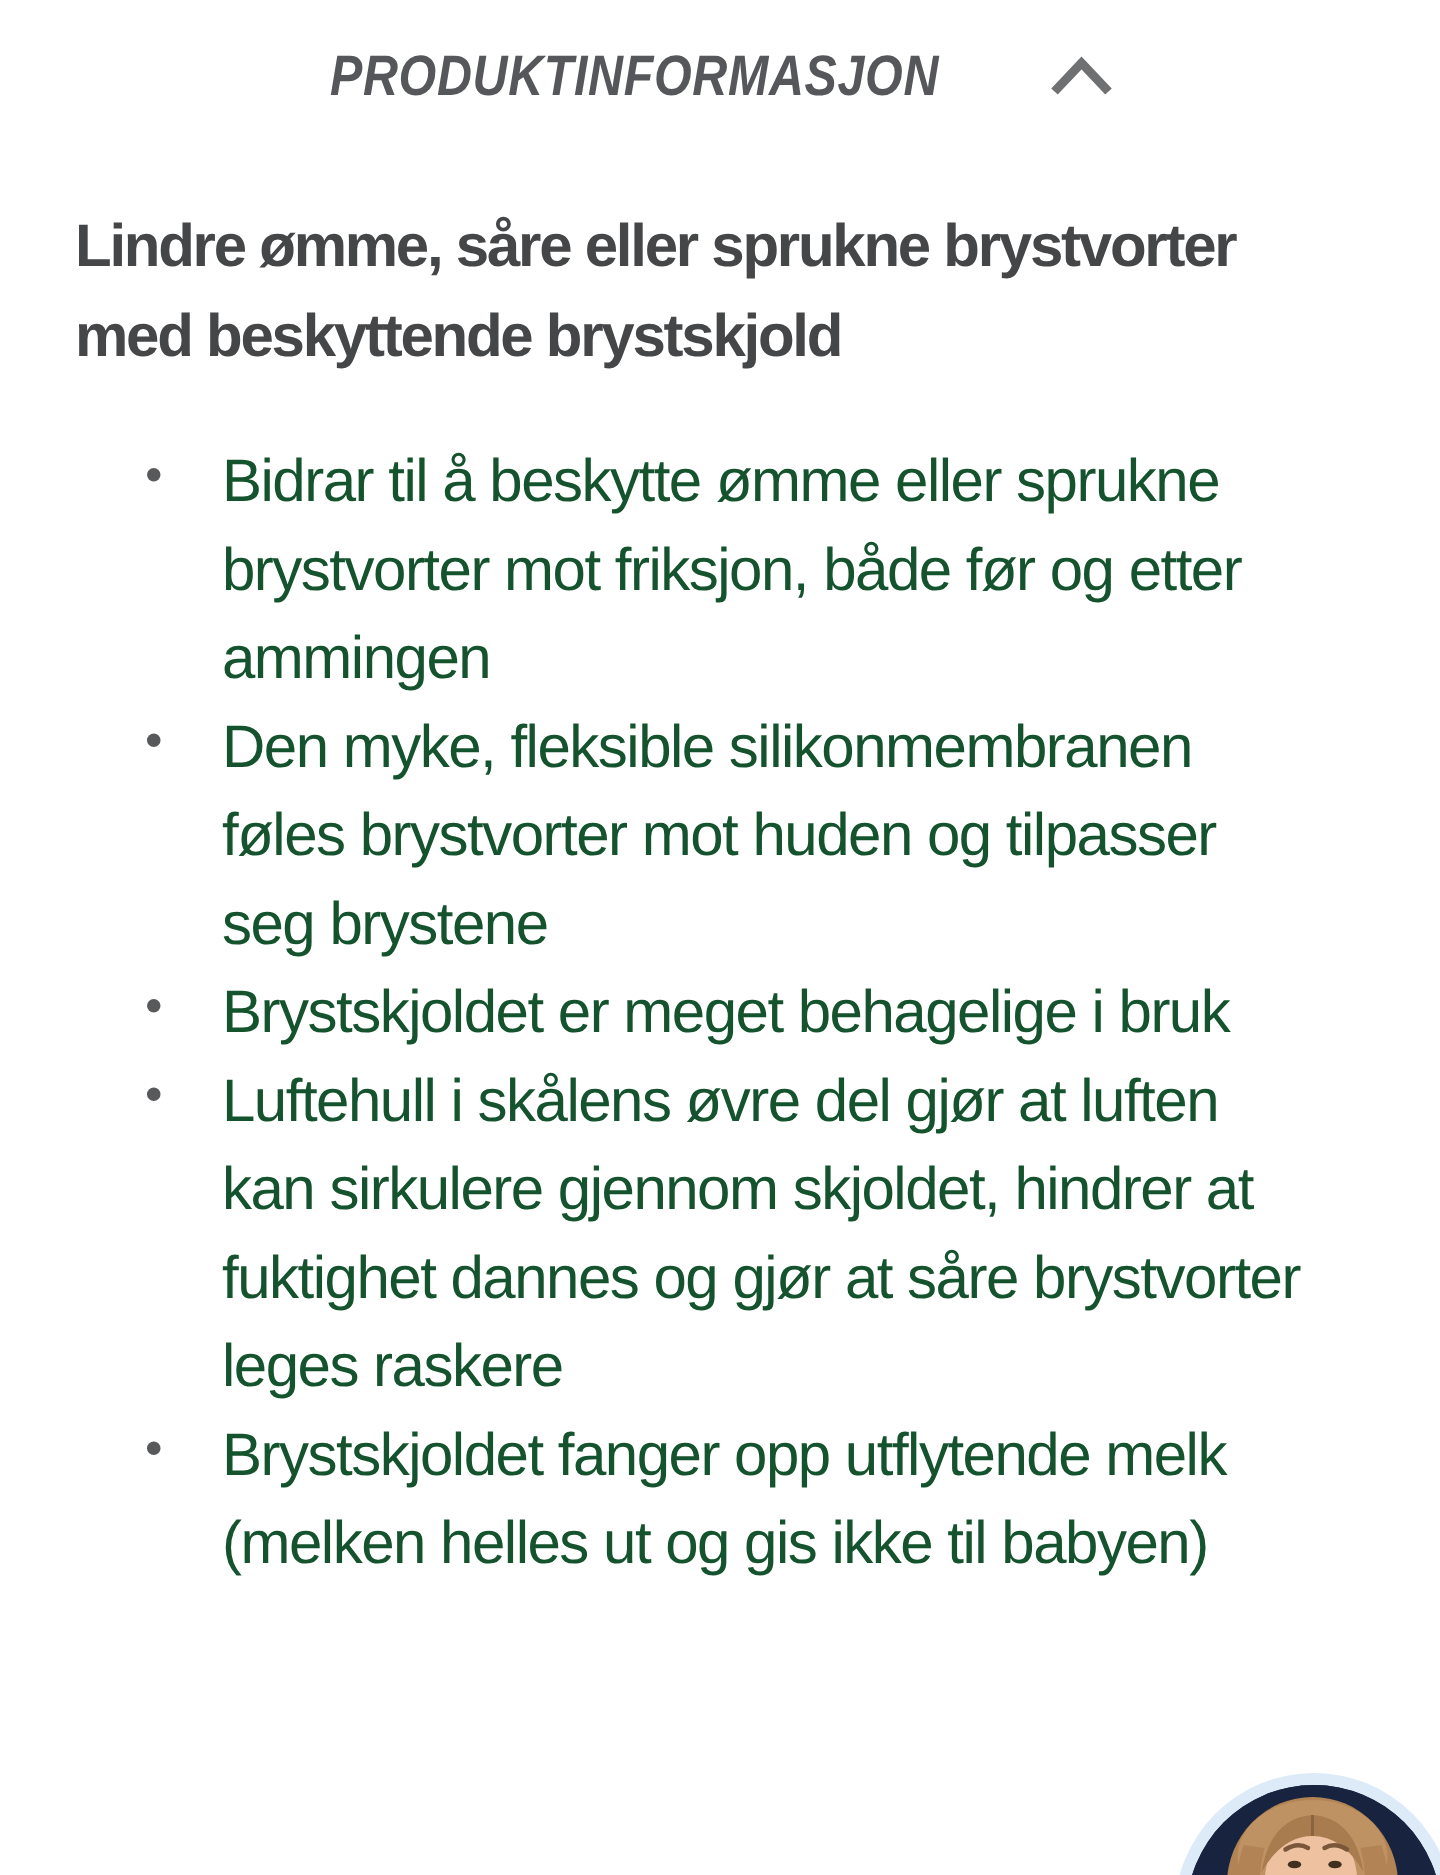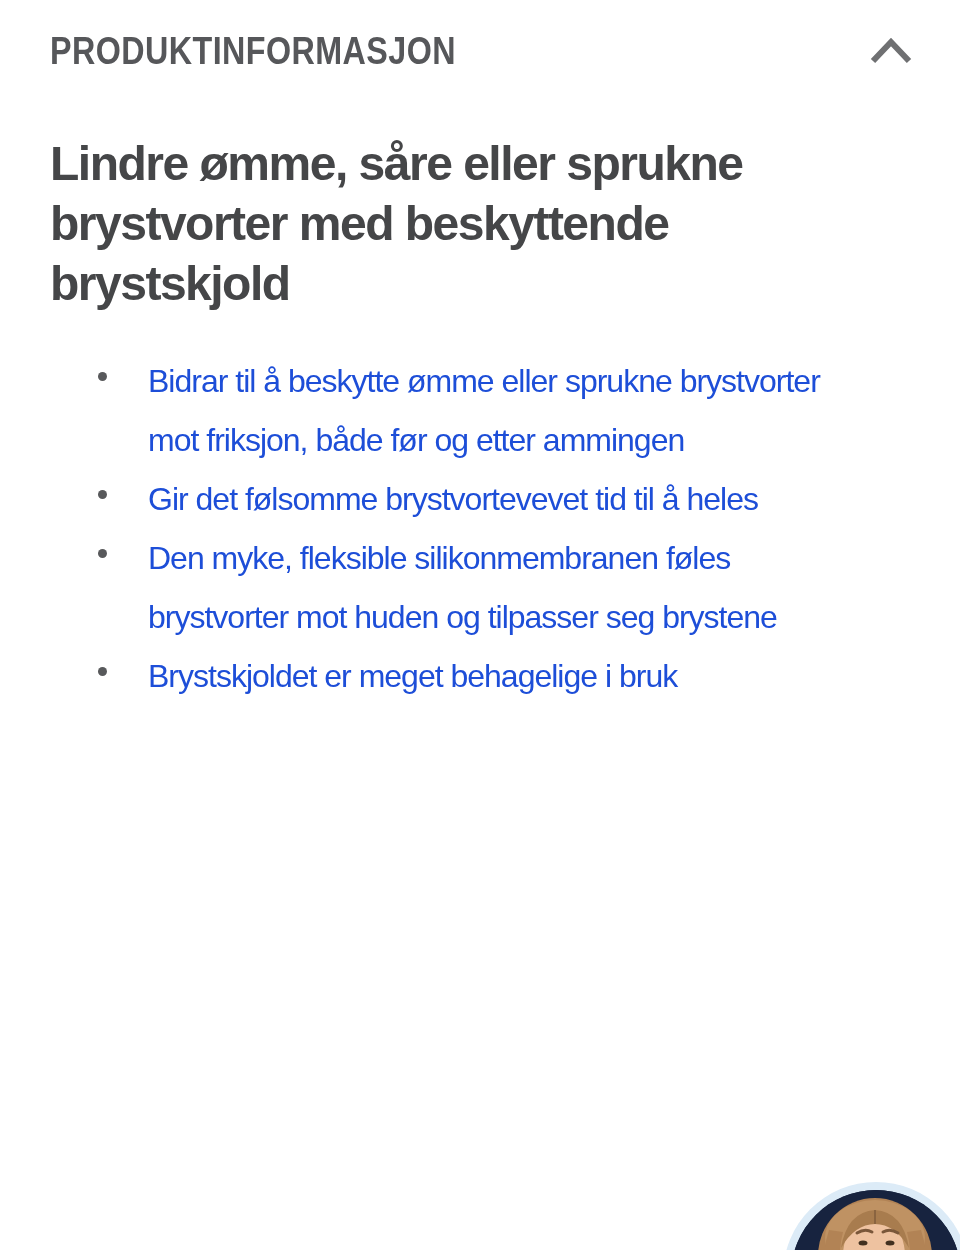--- a/index.html
+++ b/index.html
@@ -15,64 +15,65 @@
     font-family: "Liberation Sans", sans-serif;
     -webkit-font-smoothing: antialiased;
   }
   .section {
     padding: 28px 50px 0 50px;
   }
   
   .accordion-header {
     display: flex;
     align-items: center;
-    justify-content: space-between;
+    justify-content: center;
     height: 46px;
     cursor: pointer;
+    font-style: italic;
   }
   .accordion-title {
     font-size: 38px;
     font-weight: bold;
     color: #56575a;
     letter-spacing: 0.5px;
     transform: scaleX(0.85);
     transform-origin: left center;
     white-space: nowrap;
   }
   .chevron {
     width: 46px;
     height: 28px;
     margin-right: -4px;
     flex: 0 0 auto;
   }
   
   .product-heading {
     margin: 60px 0 0 0;
     max-width: 860px;
-    font-size: 48px;
+    font-size: 40px;
     line-height: 60px;
     font-weight: bold;
     letter-spacing: -1.5px;
     color: #454648;
   }
   
   ul.features {
     list-style: none;
     margin: 38px 0 0 0;
     padding: 0;
   }
   ul.features li {
     position: relative;
     box-sizing: content-box;
     width: 722px;
     padding-left: 98px;
-    font-size: 32px;
+    font-size: 40px;
     line-height: 59px;
     letter-spacing: -1px;
-    color: #1d4ed8;
+    color: #14532d;
   }
   ul.features li::before {
     content: "";
     position: absolute;
     left: 48px;
     top: 20px;
     width: 9px;
     height: 9px;
     border-radius: 50%;
     background: #58595b;
@@ -101,23 +102,24 @@
     <div class="accordion-title">PRODUKTINFORMASJON</div>
     <svg class="chevron" viewBox="0 0 46 28">
       <polyline points="5,24 23,5 41,24" fill="none" stroke="#6f7072" stroke-width="6"></polyline>
     </svg>
   </div>
 
   <h1 class="product-heading">Lindre ømme, såre eller sprukne brystvorter med beskyttende brystskjold</h1>
 
   <ul class="features">
       <li>Bidrar til å beskytte ømme eller sprukne brystvorter mot friksjon, både før og etter ammingen</li>
-      <li>Gir det følsomme brystvortevevet tid til å heles</li>
       <li>Den myke, fleksible silikonmembranen føles brystvorter mot huden og tilpasser seg brystene</li>
       <li>Brystskjoldet er meget behagelige i bruk</li>
+      <li>Luftehull i skålens øvre del gjør at luften kan sirkulere gjennom skjoldet, hindrer at fuktighet dannes og gjør at såre brystvorter leges raskere</li>
+      <li>Brystskjoldet fanger opp utflytende melk (melken helles ut og gis ikke til babyen)</li>
     </ul>
 
 </div>
 
 <div class="chat-avatar">
   <svg viewBox="0 0 170 170">
     <rect x="0" y="0" width="170" height="170" fill="#17233f"></rect>
 
     <ellipse cx="84" cy="66" rx="57" ry="58" fill="#b28355"></ellipse>
     <ellipse cx="84" cy="48" rx="50" ry="38" fill="#bf9263"></ellipse>

